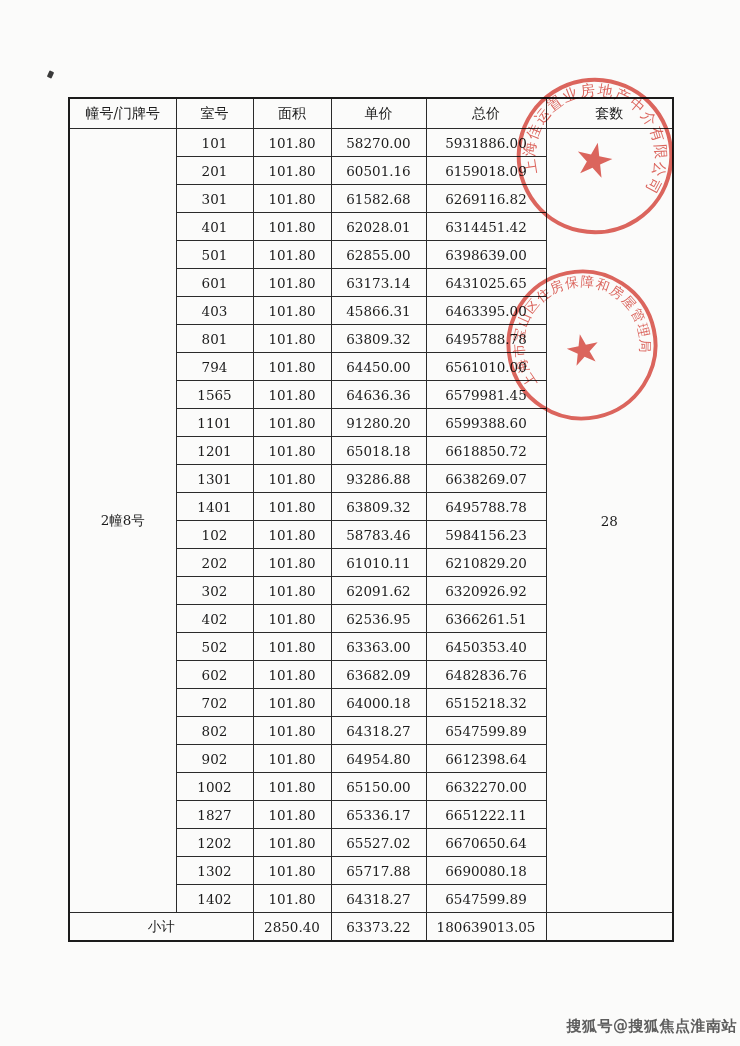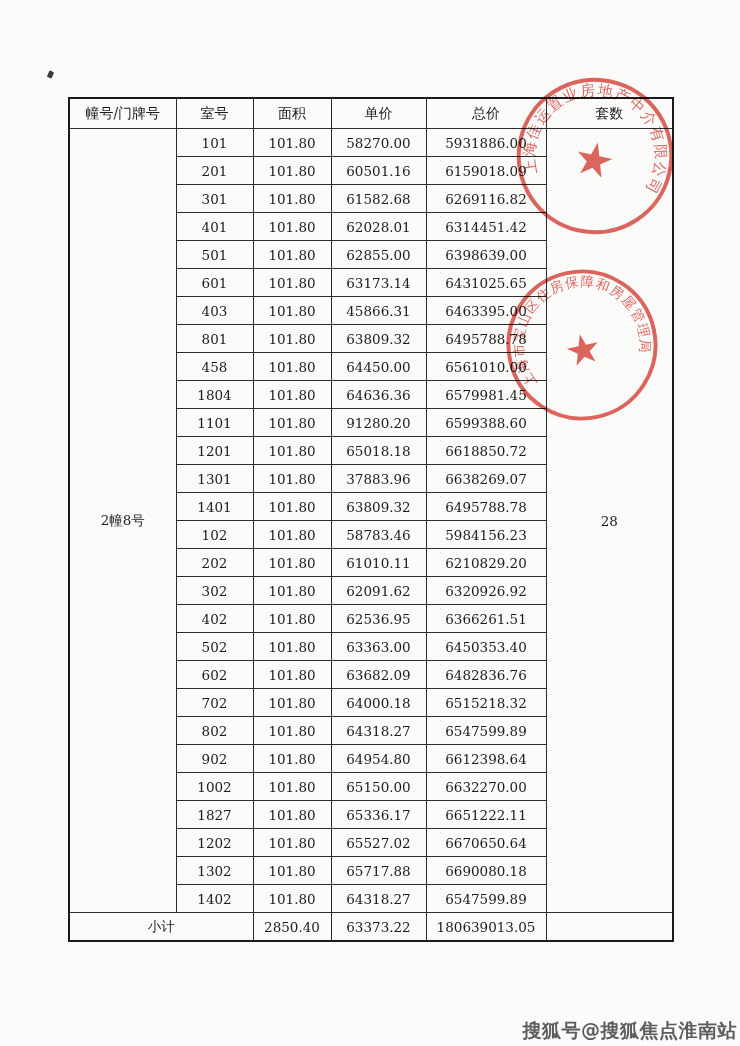--- a/index.html
+++ b/index.html
@@ -34,23 +34,23 @@
   }
   .stamp-1{left:513px;top:74px;width:164px;height:164px;transform:rotate(12deg);}
   .stamp-2{left:503px;top:266px;width:158px;height:158px;transform:rotate(-12deg);}
   .stamp svg{width:100%;height:100%;display:block;}
   
   .scan-speck{
     position:absolute;left:48px;top:71px;width:5px;height:7px;
     background:#3a3a3a;transform:rotate(24deg);border-radius:1px;
   }
   .watermark{
-    position:absolute;right:3px;bottom:2px;
+    position:absolute;right:3px;bottom:10px;
     font-family:"DejaVu Sans","Liberation Sans",sans-serif;
-    font-size:19px;font-weight:700;color:#5d5d5d;letter-spacing:.5px;
+    font-size:15px;font-weight:700;color:#5d5d5d;letter-spacing:.5px;
   }
 </style>
 </head>
 <body>
 
 <span class="scan-speck"></span>
 
 <table class="price-table">
   <colgroup>
     <col style="width:107px">
@@ -115,47 +115,47 @@
         <td>45866.31</td>
         <td>6463395.00</td>
       </tr>
       <tr>
         <td>801</td>
         <td>101.80</td>
         <td>63809.32</td>
         <td>6495788.78</td>
       </tr>
       <tr>
-        <td>458</td>
+        <td>794</td>
         <td>101.80</td>
         <td>64450.00</td>
         <td>6561010.00</td>
       </tr>
       <tr>
-        <td>1804</td>
+        <td>1565</td>
         <td>101.80</td>
         <td>64636.36</td>
         <td>6579981.45</td>
       </tr>
       <tr>
         <td>1101</td>
         <td>101.80</td>
         <td>91280.20</td>
         <td>6599388.60</td>
       </tr>
       <tr>
         <td>1201</td>
         <td>101.80</td>
         <td>65018.18</td>
         <td>6618850.72</td>
       </tr>
       <tr>
         <td>1301</td>
         <td>101.80</td>
-        <td>37883.96</td>
+        <td>93286.88</td>
         <td>6638269.07</td>
       </tr>
       <tr>
         <td>1401</td>
         <td>101.80</td>
         <td>63809.32</td>
         <td>6495788.78</td>
       </tr>
       <tr>
         <td>102</td>

